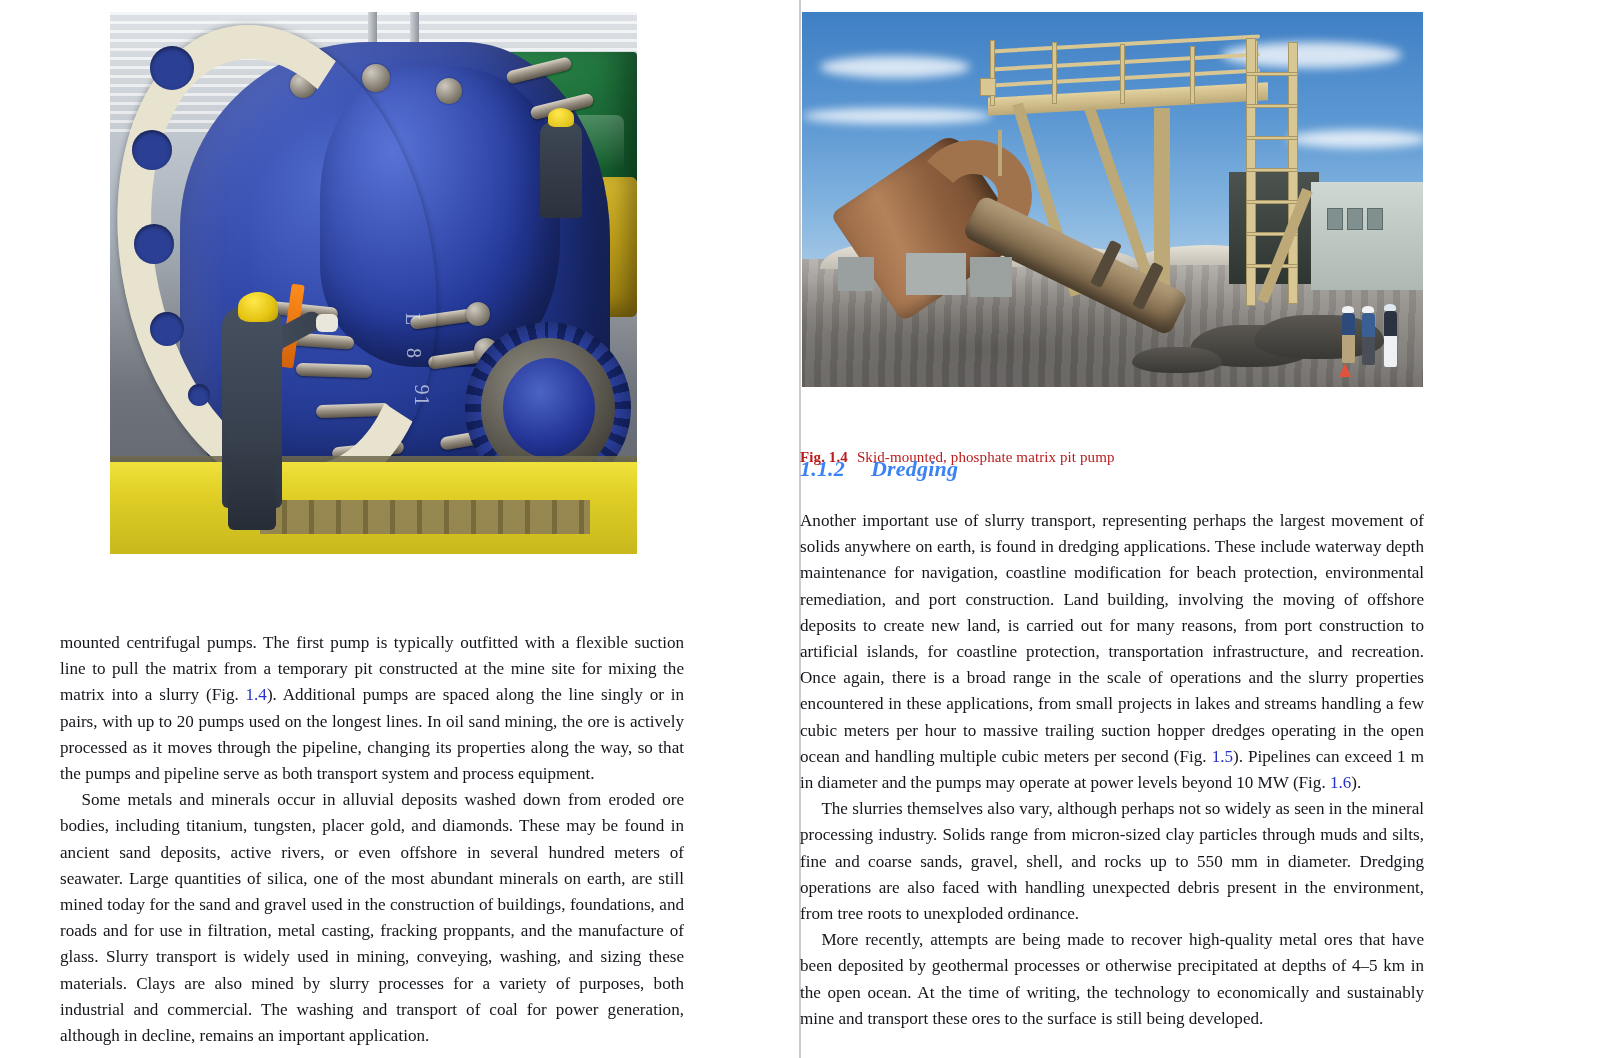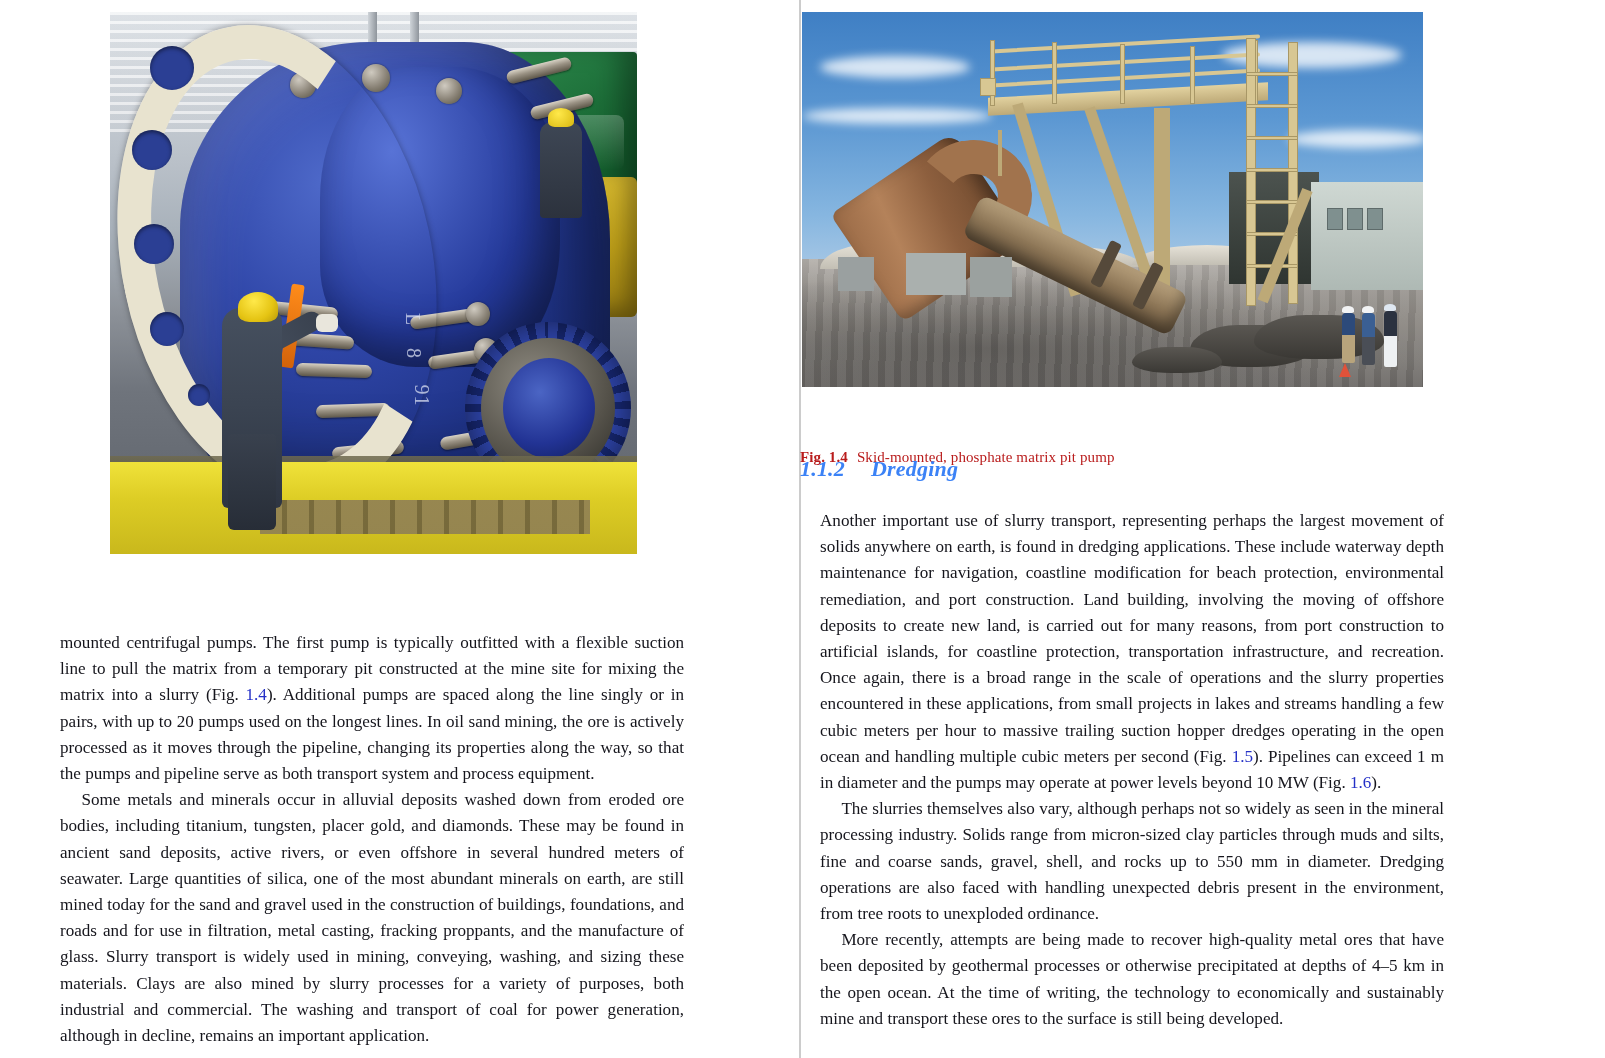--- a/index.html
+++ b/index.html
@@ -322,21 +322,21 @@
     position:absolute; right:72px; bottom:10px; width:0; height:0;
     border-left:6px solid transparent; border-right:6px solid transparent;
     border-bottom:14px solid #e0523a;
   }
 
   
   #cap13 { left: 60px; top: 567px; }
   #cap14 { left: 882px; top: 399px; }
   #head112 { left: 882px; top: 456px; }
   #left-text { left: 60px; top: 630px; width: 624px; }
-  #right-text { left: 881px; top: 508px; width: 624px; padding-left: 20px; }
+  #right-text { left: 881px; top: 508px; width: 624px; }
 </style>
 </head>
 <body>
 
 <div class="page">
 
   <div class="col col-left">
 
     <div class="figure" id="fig13">
       <div class="fig-frame">

